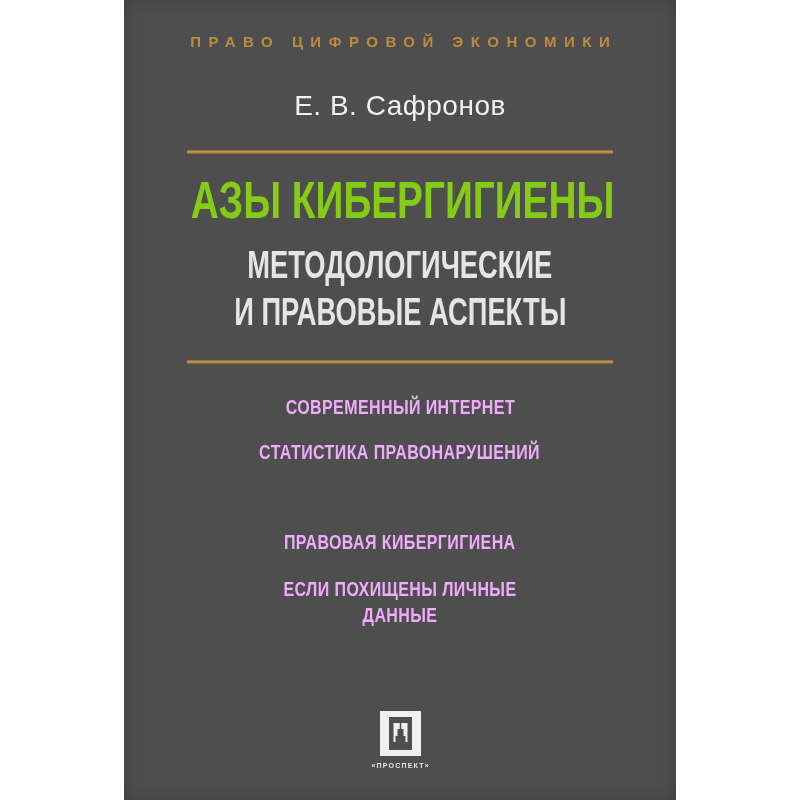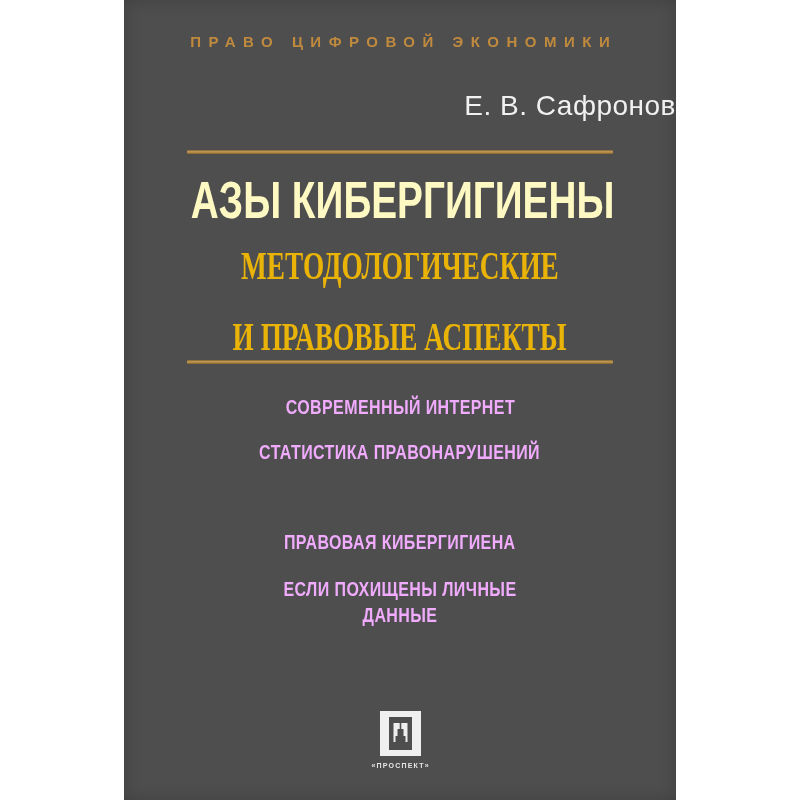--- a/index.html
+++ b/index.html
@@ -38,49 +38,47 @@
     font-weight: bold;
     letter-spacing: 7.5px;
     text-indent: 7.5px; 
   }
   .author {
     top: 90px;
     color: #f1f1f1;
     font-size: 28px;
     font-weight: 400;
     letter-spacing: 0.5px;
-    text-align: right;
   }
   .divider {
     position: absolute;
     left: 50%;
     width: 426px;
     margin-left: -213px;
     height: 4px;
     background: linear-gradient(180deg, #7d5f2e 0%, #c9a05a 45%, #a87f3c 70%, #7d5f2e 100%);
     border-radius: 1px;
   }
   .divider-top { top: 150px; }
   .divider-bottom { top: 360px; }
   .book-title {
     top: 171px;
-    color: #fef9c3;
+    color: #84cc16;
     font-size: 51px;
     font-weight: bold;
   }
   .book-title .condensed { transform: scaleX(0.76); letter-spacing: 0px; }
   .subtitle-line {
-    color: #eab308;
+    color: #e5e5e5;
     font-size: 39px;
     font-weight: bold;
-    font-family: Liberation Serif, serif;
   }
   .subtitle-line .condensed { transform: scaleX(0.70); }
   .subtitle-1 { top: 243px; }
-  .subtitle-2 { top: 290px; margin-top: 24px; }
+  .subtitle-2 { top: 290px; }
   .topic {
     color: #f0abfc;
     font-size: 20px;
     font-weight: bold;
   }
   .topic .condensed { transform: scaleX(0.80); letter-spacing: 0.5px; }
   .topic-0 { top: 396px; }
   .topic-1 { top: 441px; }
   .topic-2 { top: 486px; }
   .topic-3 { top: 531px; }

